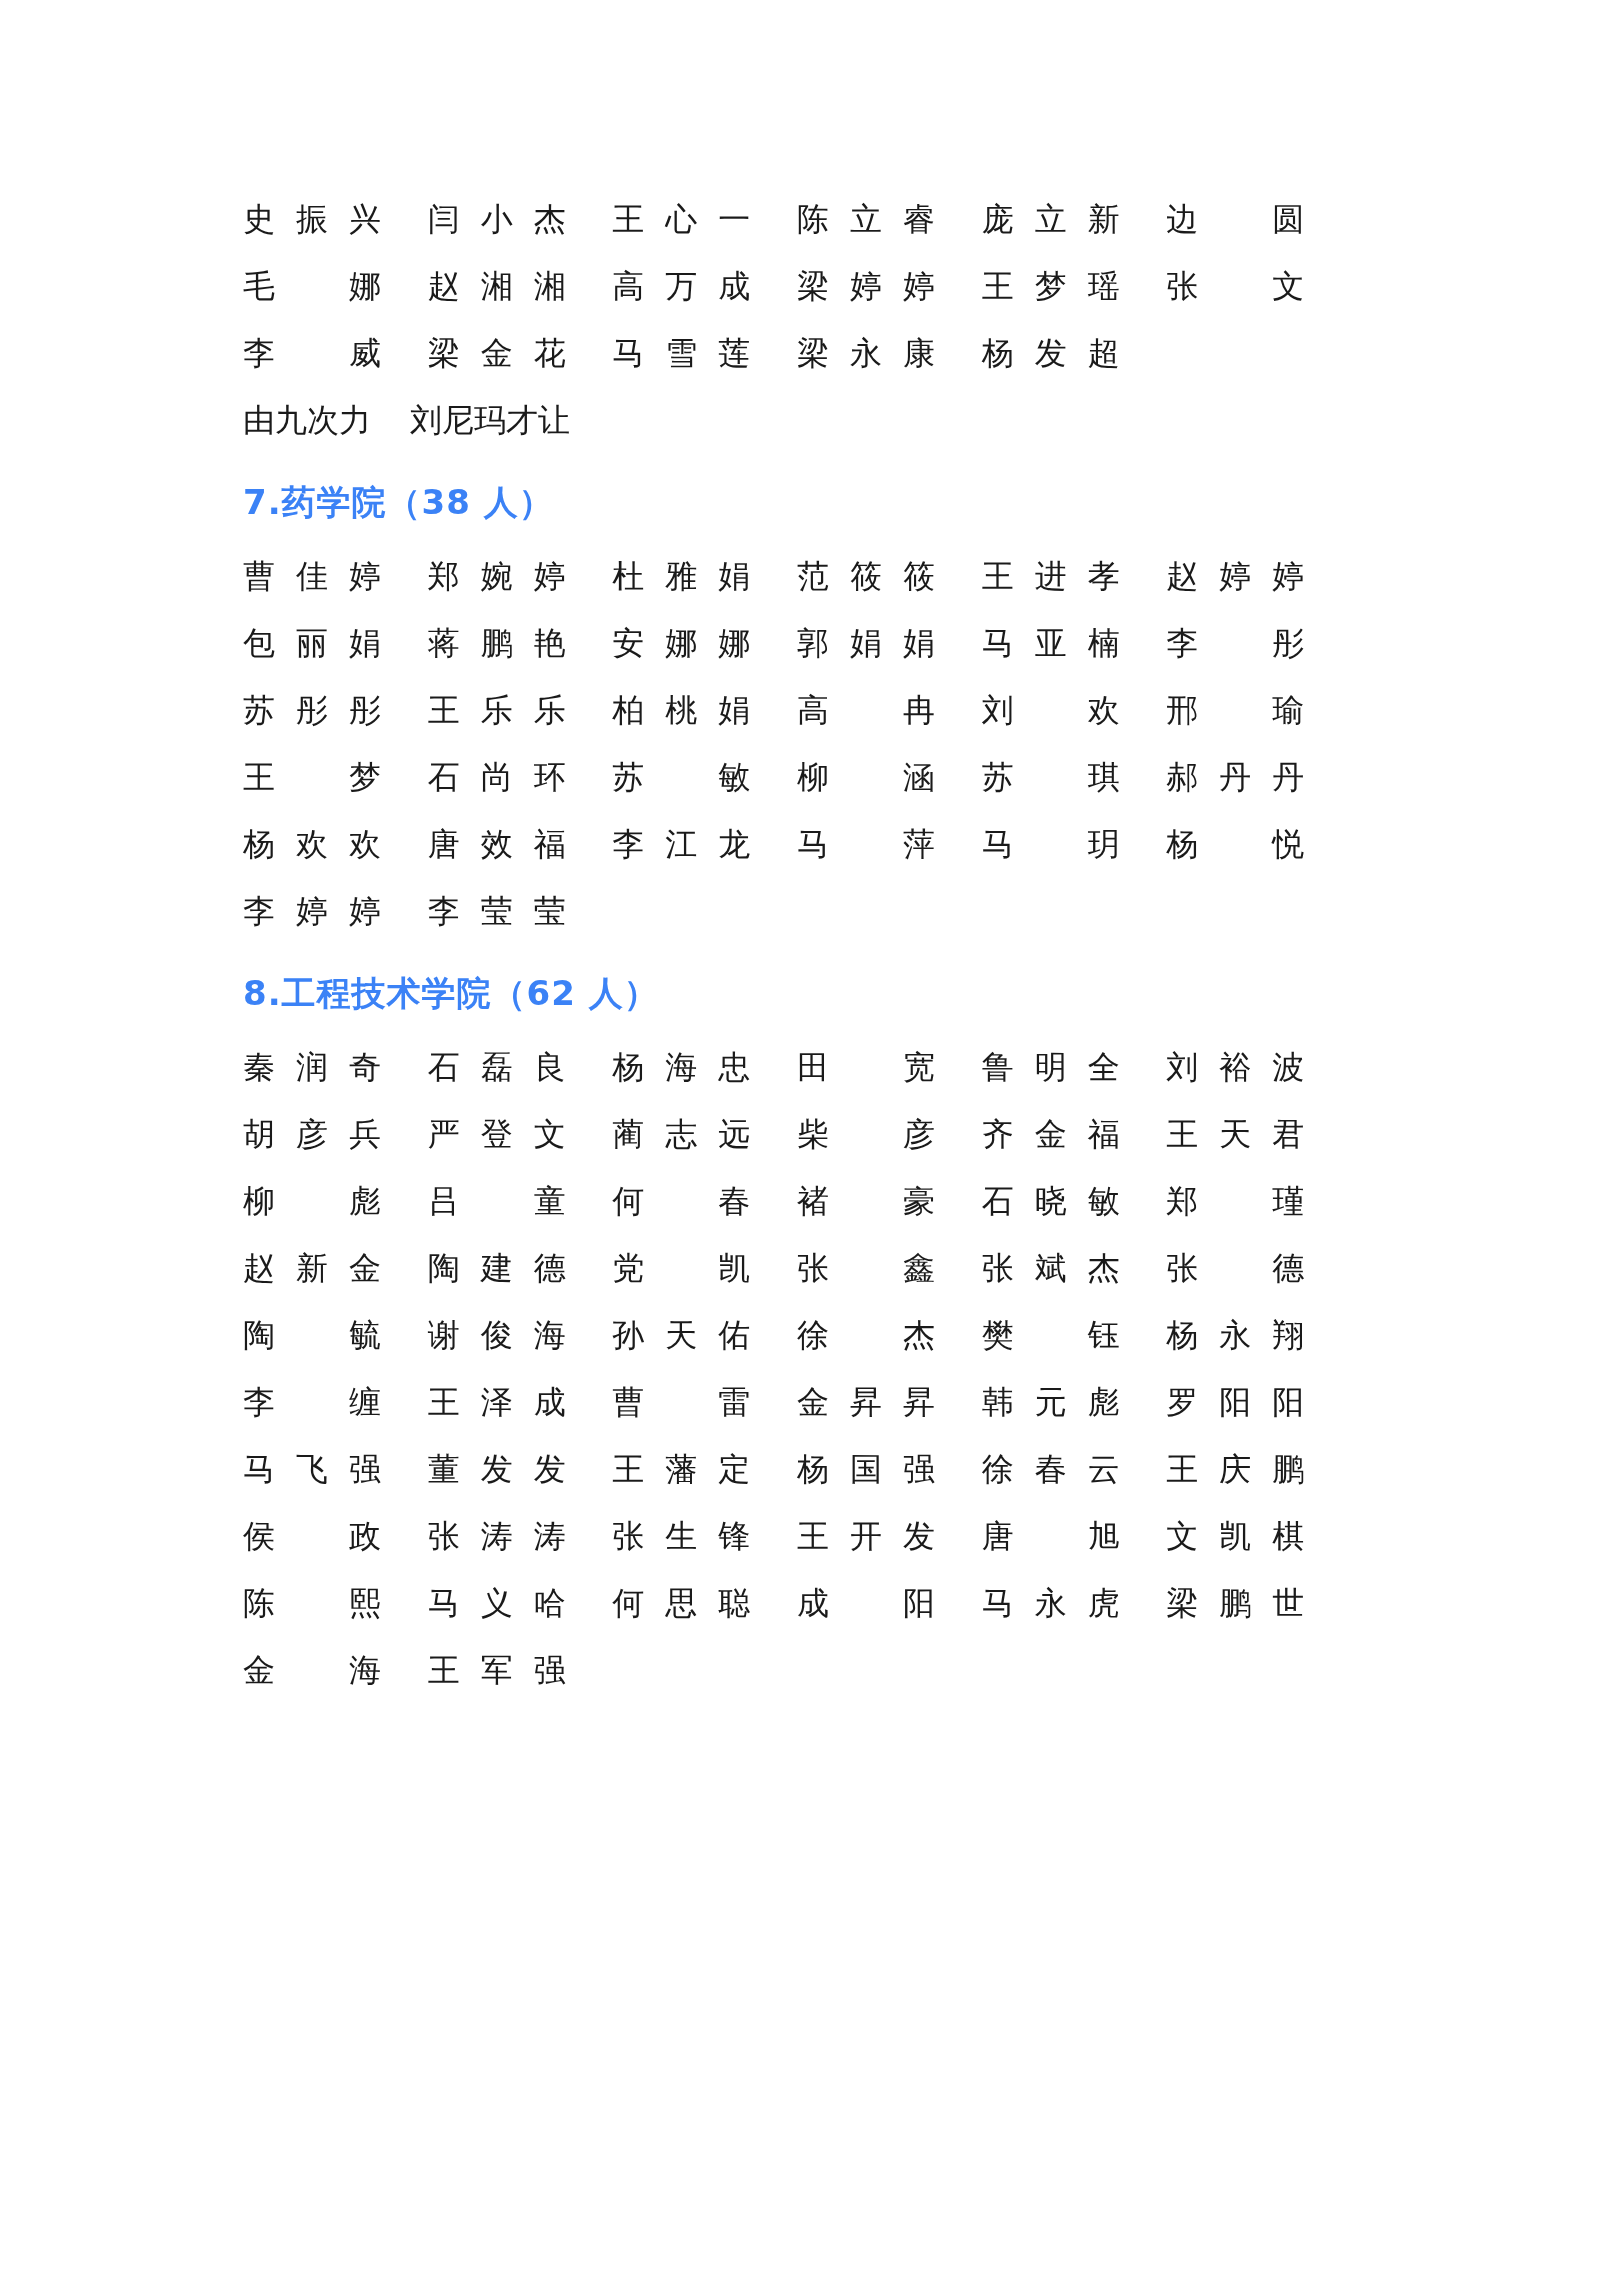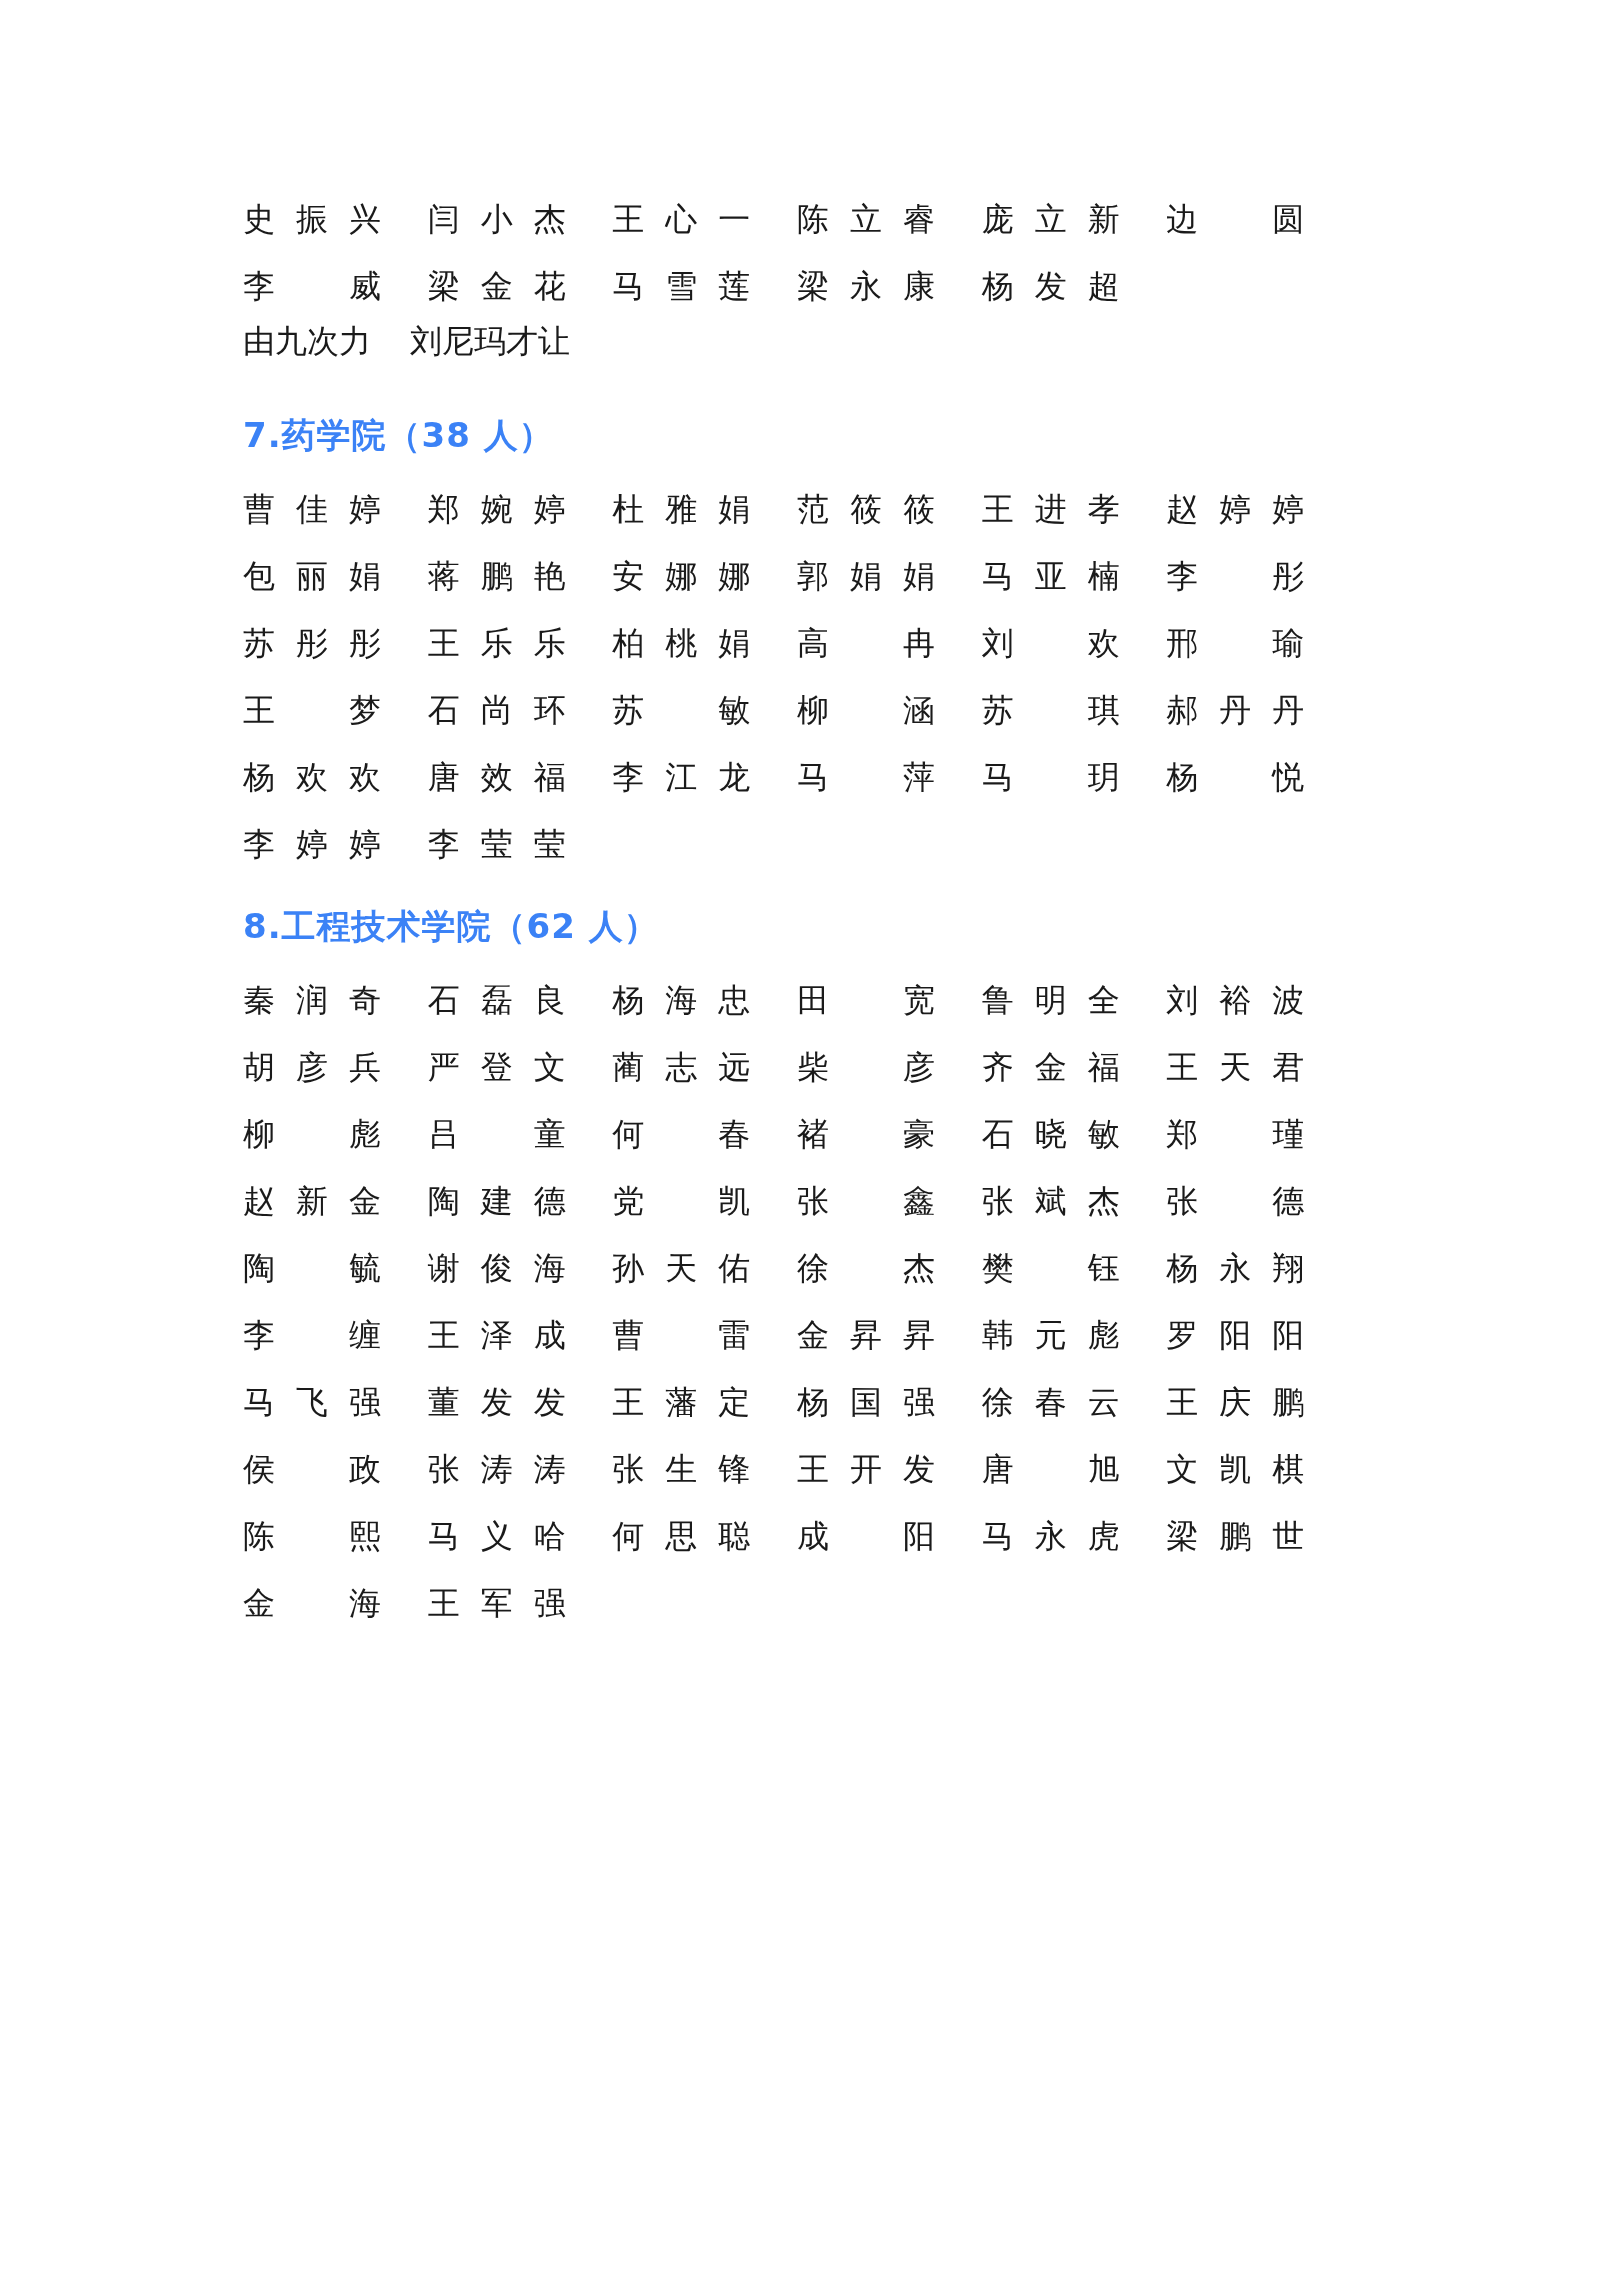--- a/index.html
+++ b/index.html
@@ -64,21 +64,21 @@
     margin-bottom: 17.6px;
     letter-spacing: 1px;
   }
   .group-block { margin-bottom: 0px; }
   .group-rows { margin-bottom: 3.9px; }
 
   
   .free-row {
     display: flex;
     height: 67px;
-    align-items: flex-start;
+    align-items: center;
     font-size: 32px;
     color: #1a1a1a;
   }
   .free-row .fname { margin-right: 39px; white-space: nowrap; }
 </style>
 </head>
 <body>
 
 <div class="page">
   <div class="content" id="content-root">
@@ -99,20 +99,40 @@
             </div>
             <div class="name-cell">
               <span class="nm">庞立新</span>
             </div>
             <div class="name-cell">
               <span class="nm">边圆</span>
             </div>
           </div>
           <div class="name-row">
             <div class="name-cell">
+              <span class="nm">毛娜</span>
+            </div>
+            <div class="name-cell">
+              <span class="nm">赵湘湘</span>
+            </div>
+            <div class="name-cell">
+              <span class="nm">高万成</span>
+            </div>
+            <div class="name-cell">
+              <span class="nm">梁婷婷</span>
+            </div>
+            <div class="name-cell">
+              <span class="nm">王梦瑶</span>
+            </div>
+            <div class="name-cell">
+              <span class="nm">张文</span>
+            </div>
+          </div>
+          <div class="name-row">
+            <div class="name-cell">
               <span class="nm">李威</span>
             </div>
             <div class="name-cell">
               <span class="nm">梁金花</span>
             </div>
             <div class="name-cell">
               <span class="nm">马雪莲</span>
             </div>
             <div class="name-cell">
               <span class="nm">梁永康</span>

